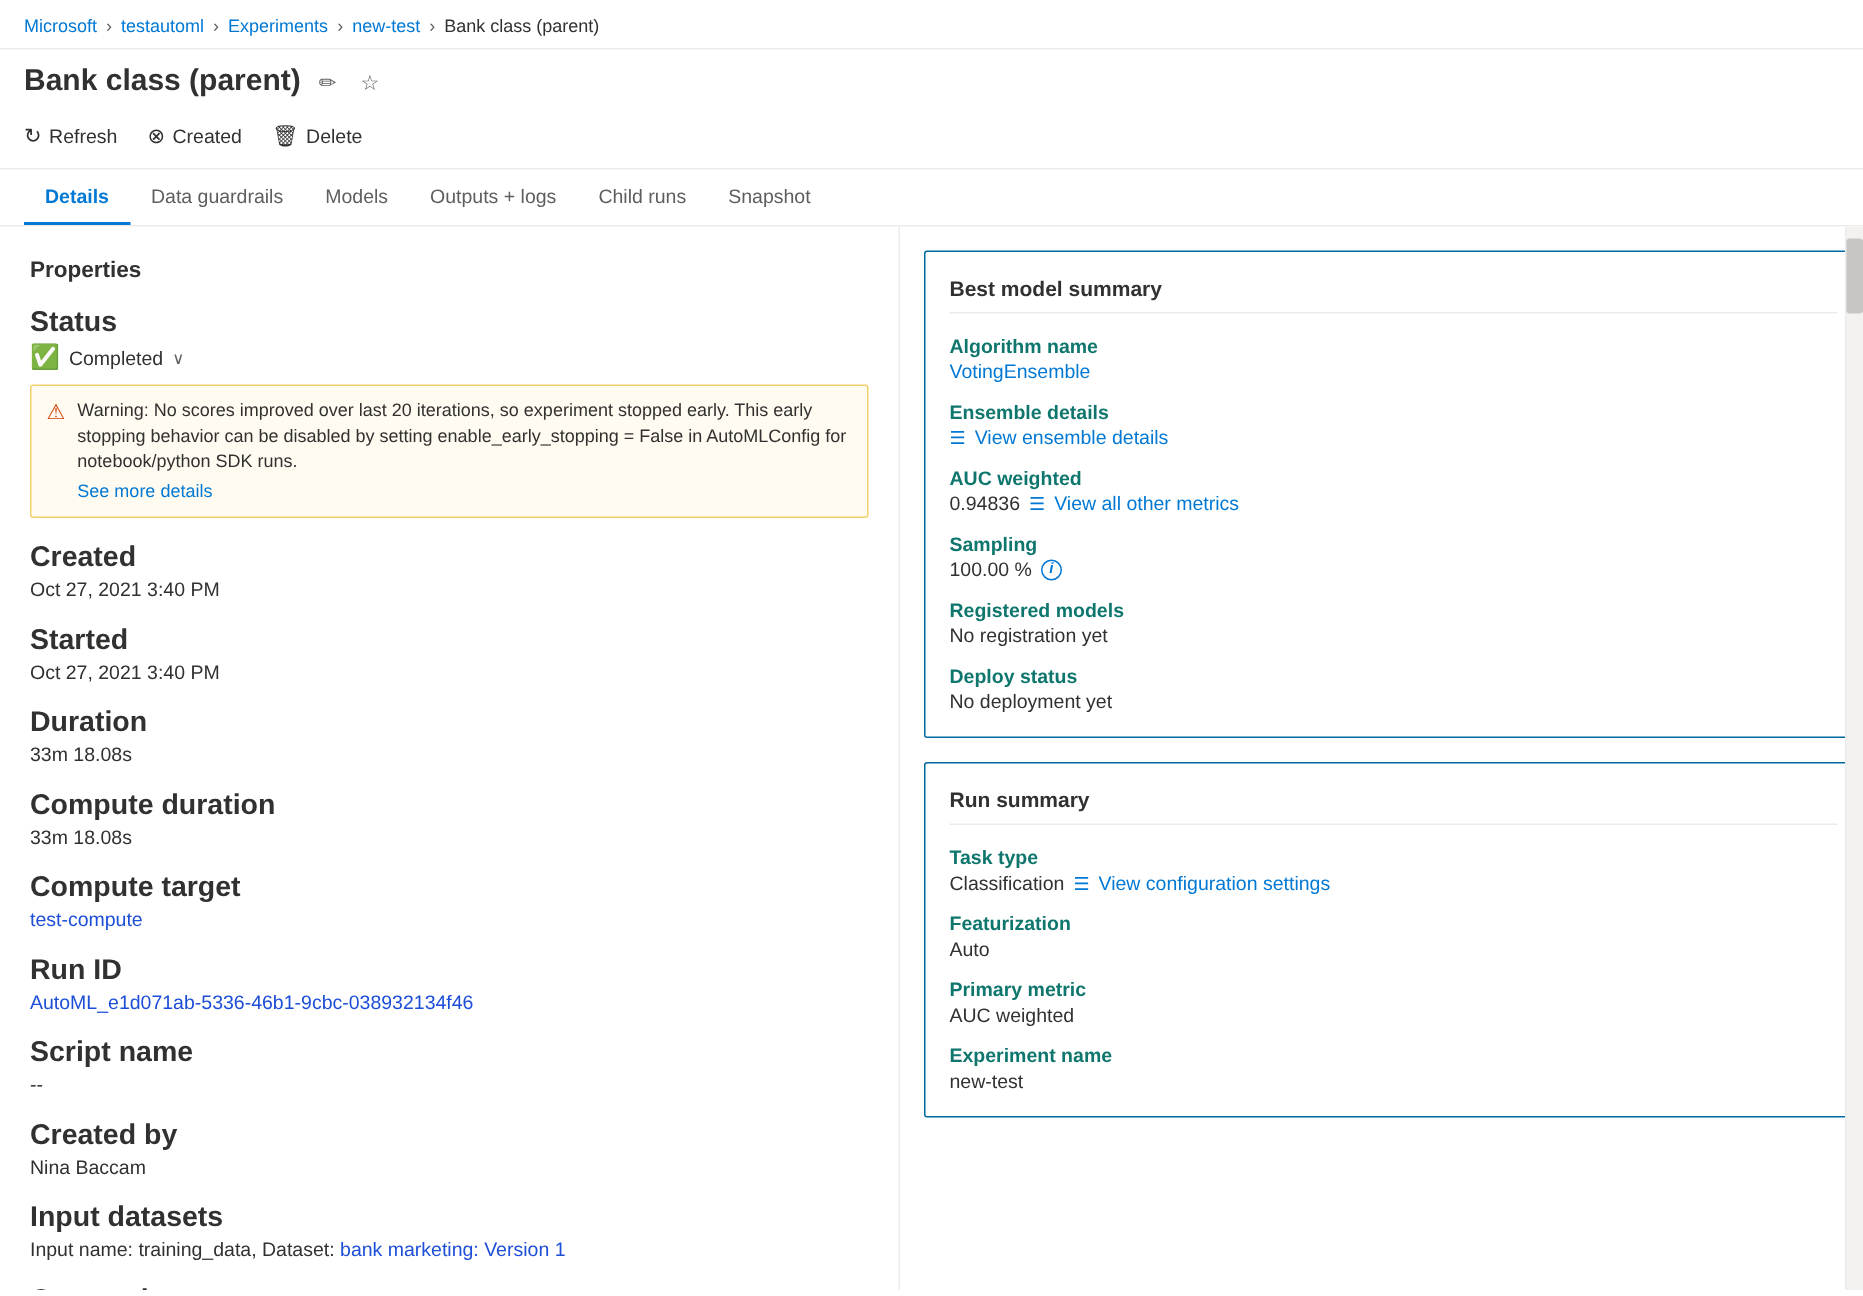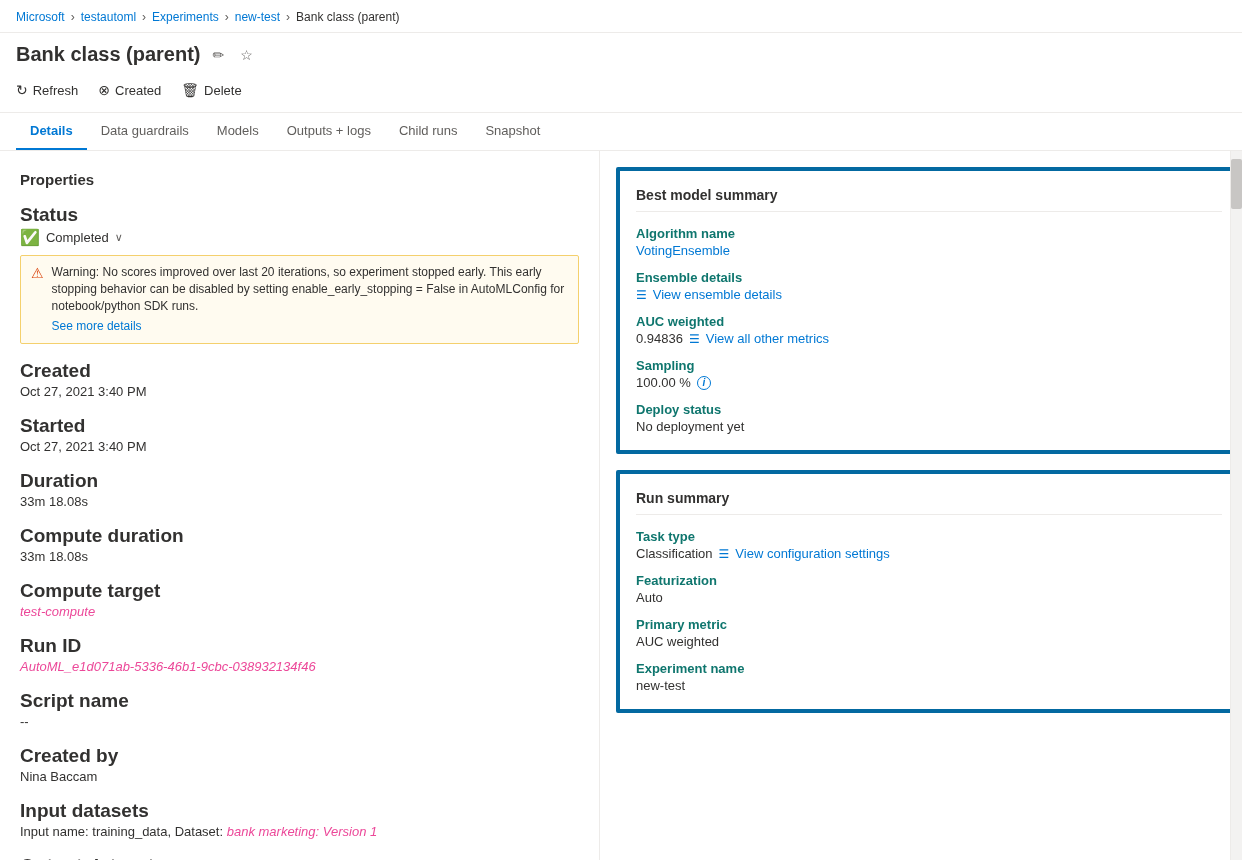--- a/index.html
+++ b/index.html
@@ -29,21 +29,21 @@
     
     .main-content { display: flex; height: calc(864px - 155px); overflow: hidden; }
 
     
     .left-panel { width: 600px; min-width: 600px; padding: 20px 20px; overflow-y: auto; border-right: 1px solid #edebe9; }
     .section-title { font-size: 15px; font-weight: 600; margin-bottom: 16px; color: #323130; }
 
     .prop-group { margin-bottom: 16px; }
     .prop-label { font-size: 19px; font-weight: 600; color: #323130; margin-bottom: 2px; }
     .prop-value { font-size: 13px; color: #323130; }
-    .prop-value a { color: #ec4899; text-decoration: none; font-style: italic; }
+    .prop-value a { color: #1d4ed8; text-decoration: none; }
 
     
     .status-row { display: flex; align-items: center; gap: 6px; margin-bottom: 8px; }
     .status-check { color: #107c10; font-size: 16px; }
     .status-text { font-size: 13px; color: #323130; font-weight: 400; }
     .status-dropdown { background: none; border: none; cursor: pointer; color: #605e5c; font-size: 11px; }
 
     
     .warning-box { background: #fffbf0; border: 1px solid #f4d06d; border-radius: 2px; padding: 8px 10px; margin-bottom: 8px; font-size: 12px; color: #323130; line-height: 1.4; display: flex; gap: 8px; }
     .warning-icon { color: #d83b01; font-size: 14px; flex-shrink: 0; }
@@ -51,21 +51,21 @@
     .link { color: #0078d4; text-decoration: none; cursor: pointer; }
 
     
     .right-panel { flex: 1; overflow-y: auto; padding: 0; position: relative; }
 
     
     .right-panel::-webkit-scrollbar { width: 8px; }
     .right-panel::-webkit-scrollbar-track { background: #f3f2f1; }
     .right-panel::-webkit-scrollbar-thumb { background: #c8c6c4; }
 
-    .card { margin: 16px 0 0 16px; border: 4px solid #0369a1; border-radius: 2px; padding: 16px; }
+    .card { margin: 16px 0 0 16px; border: 1px solid #0369a1; border-radius: 2px; padding: 16px; }
     .card:last-child { margin-bottom: 16px; }
     .card-title { font-size: 14px; font-weight: 600; color: #323130; margin-bottom: 14px; padding-bottom: 8px; border-bottom: 1px solid #edebe9; }
 
     .card-row { margin-bottom: 12px; }
     .card-row:last-child { margin-bottom: 0; }
     .card-prop-label { font-size: 13px; font-weight: 600; color: #0f766e; margin-bottom: 2px; }
     .card-prop-value { font-size: 13px; color: #323130; display: flex; align-items: center; gap: 6px; }
     .card-prop-value a { color: #0078d4; text-decoration: none; }
     .card-prop-value .metrics-icon { font-size: 12px; color: #0078d4; }
 
@@ -225,20 +225,24 @@
       </div>
 
       <div class="card-row">
         <div class="card-prop-label">Sampling</div>
         <div class="card-prop-value">
           <span>100.00 %</span>
           <span class="info-icon">i</span>
         </div>
       </div>
 
+      <div class="card-row">
+        <div class="card-prop-label">Registered models</div>
+        <div class="card-prop-value">No registration yet</div>
+      </div>
 
       <div class="card-row">
         <div class="card-prop-label">Deploy status</div>
         <div class="card-prop-value">No deployment yet</div>
       </div>
     </div>
 
     <div class="card">
       <div class="card-title">Run summary</div>
 

